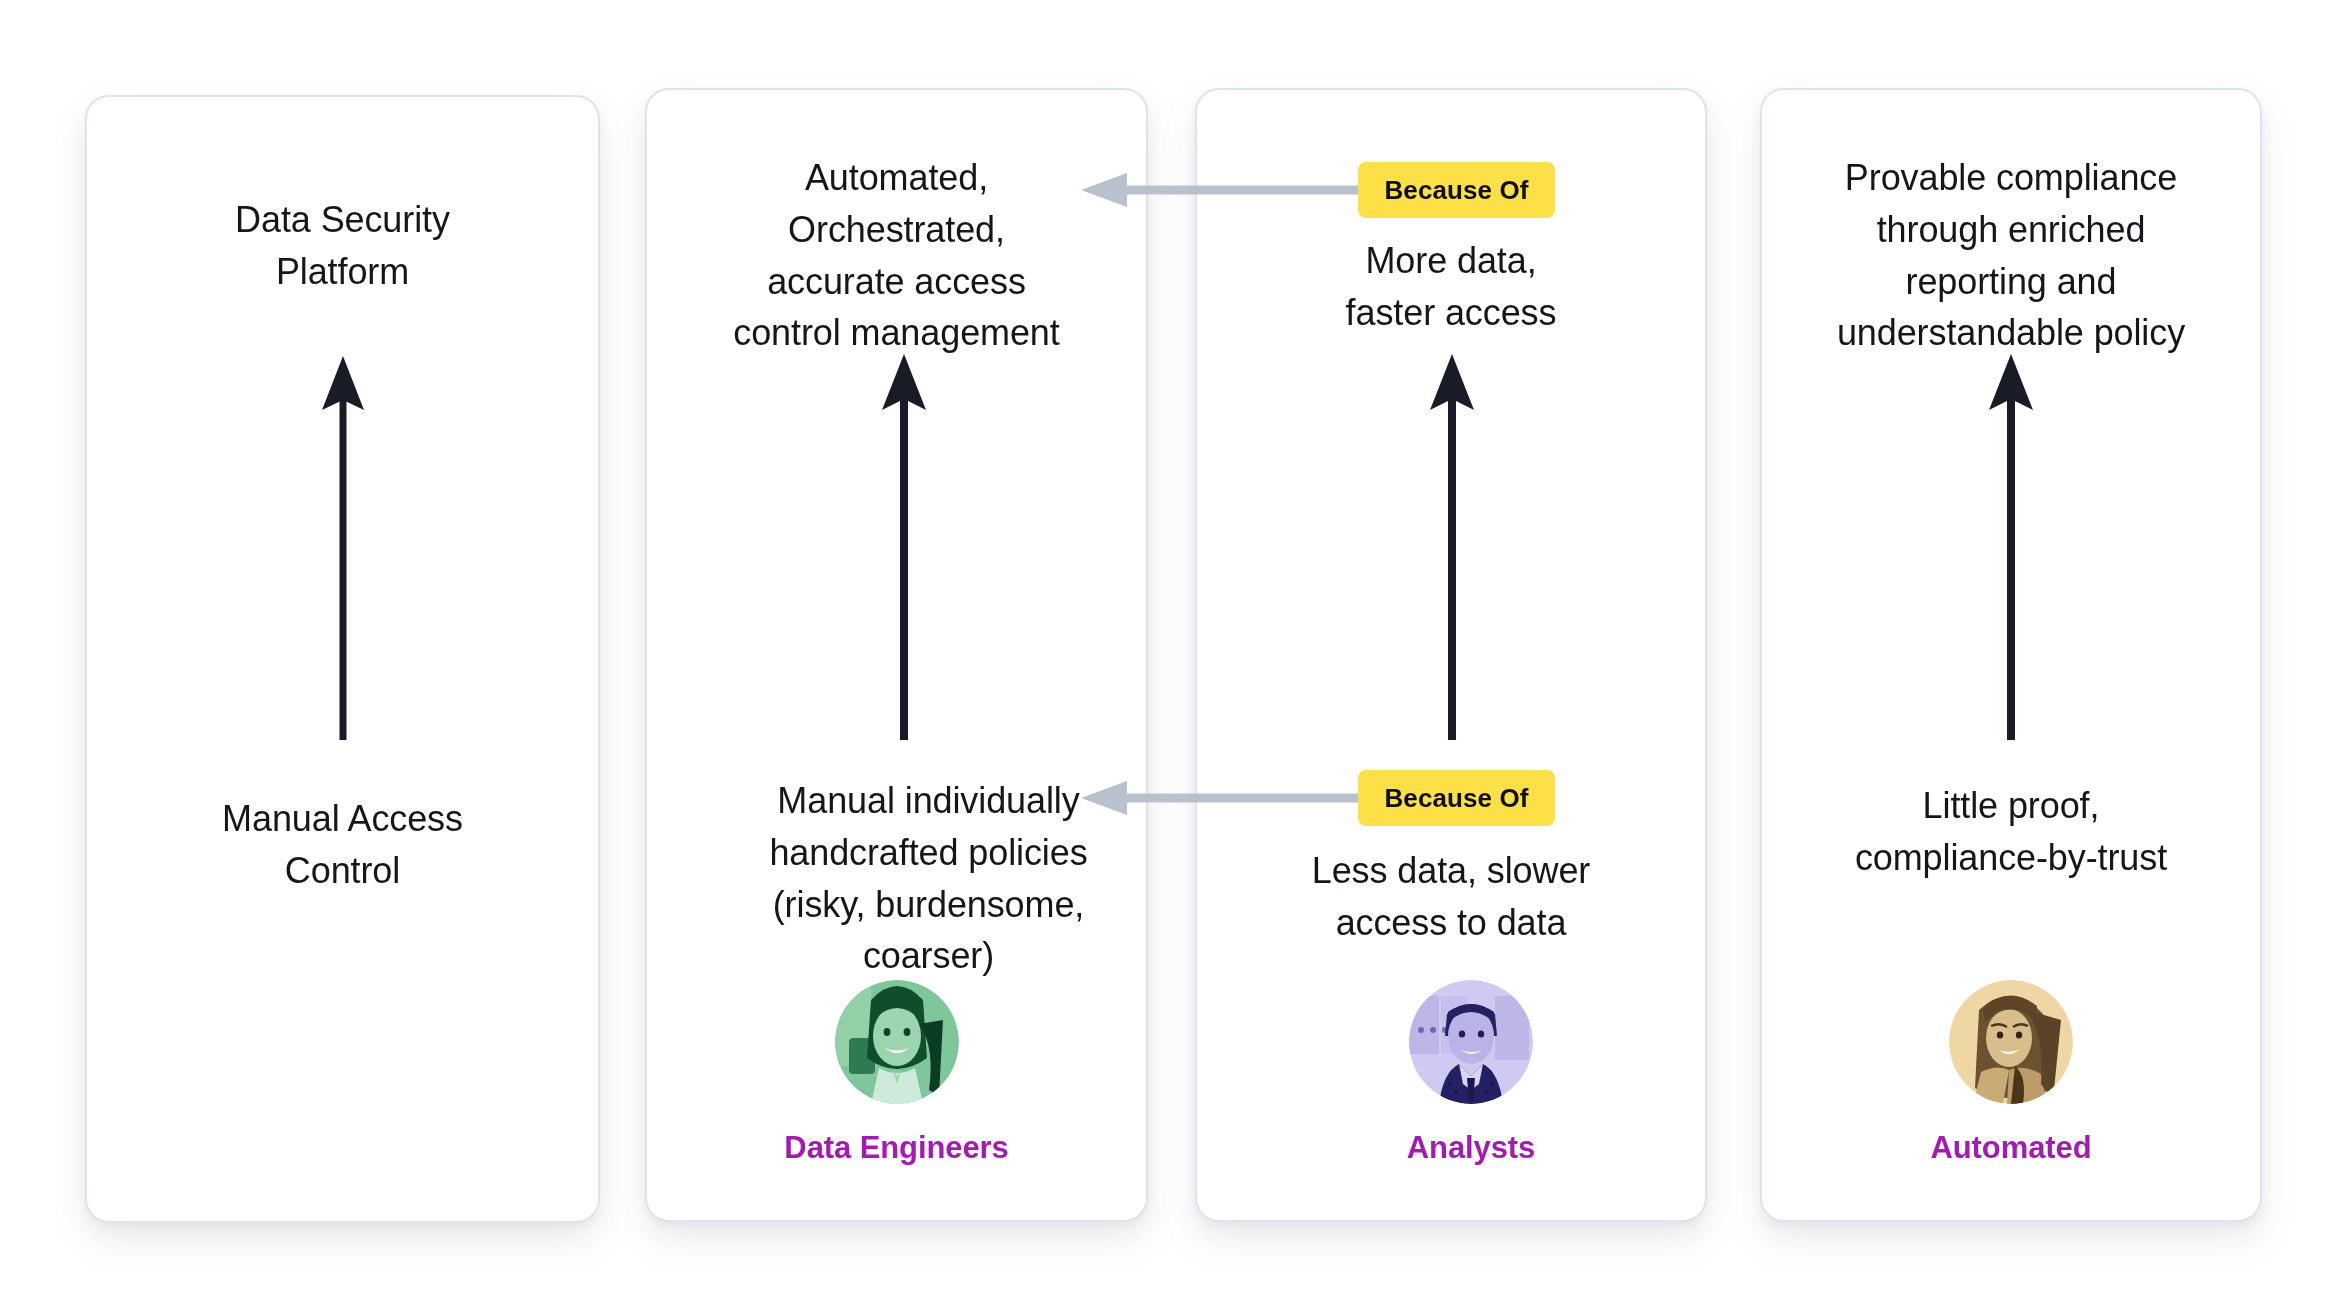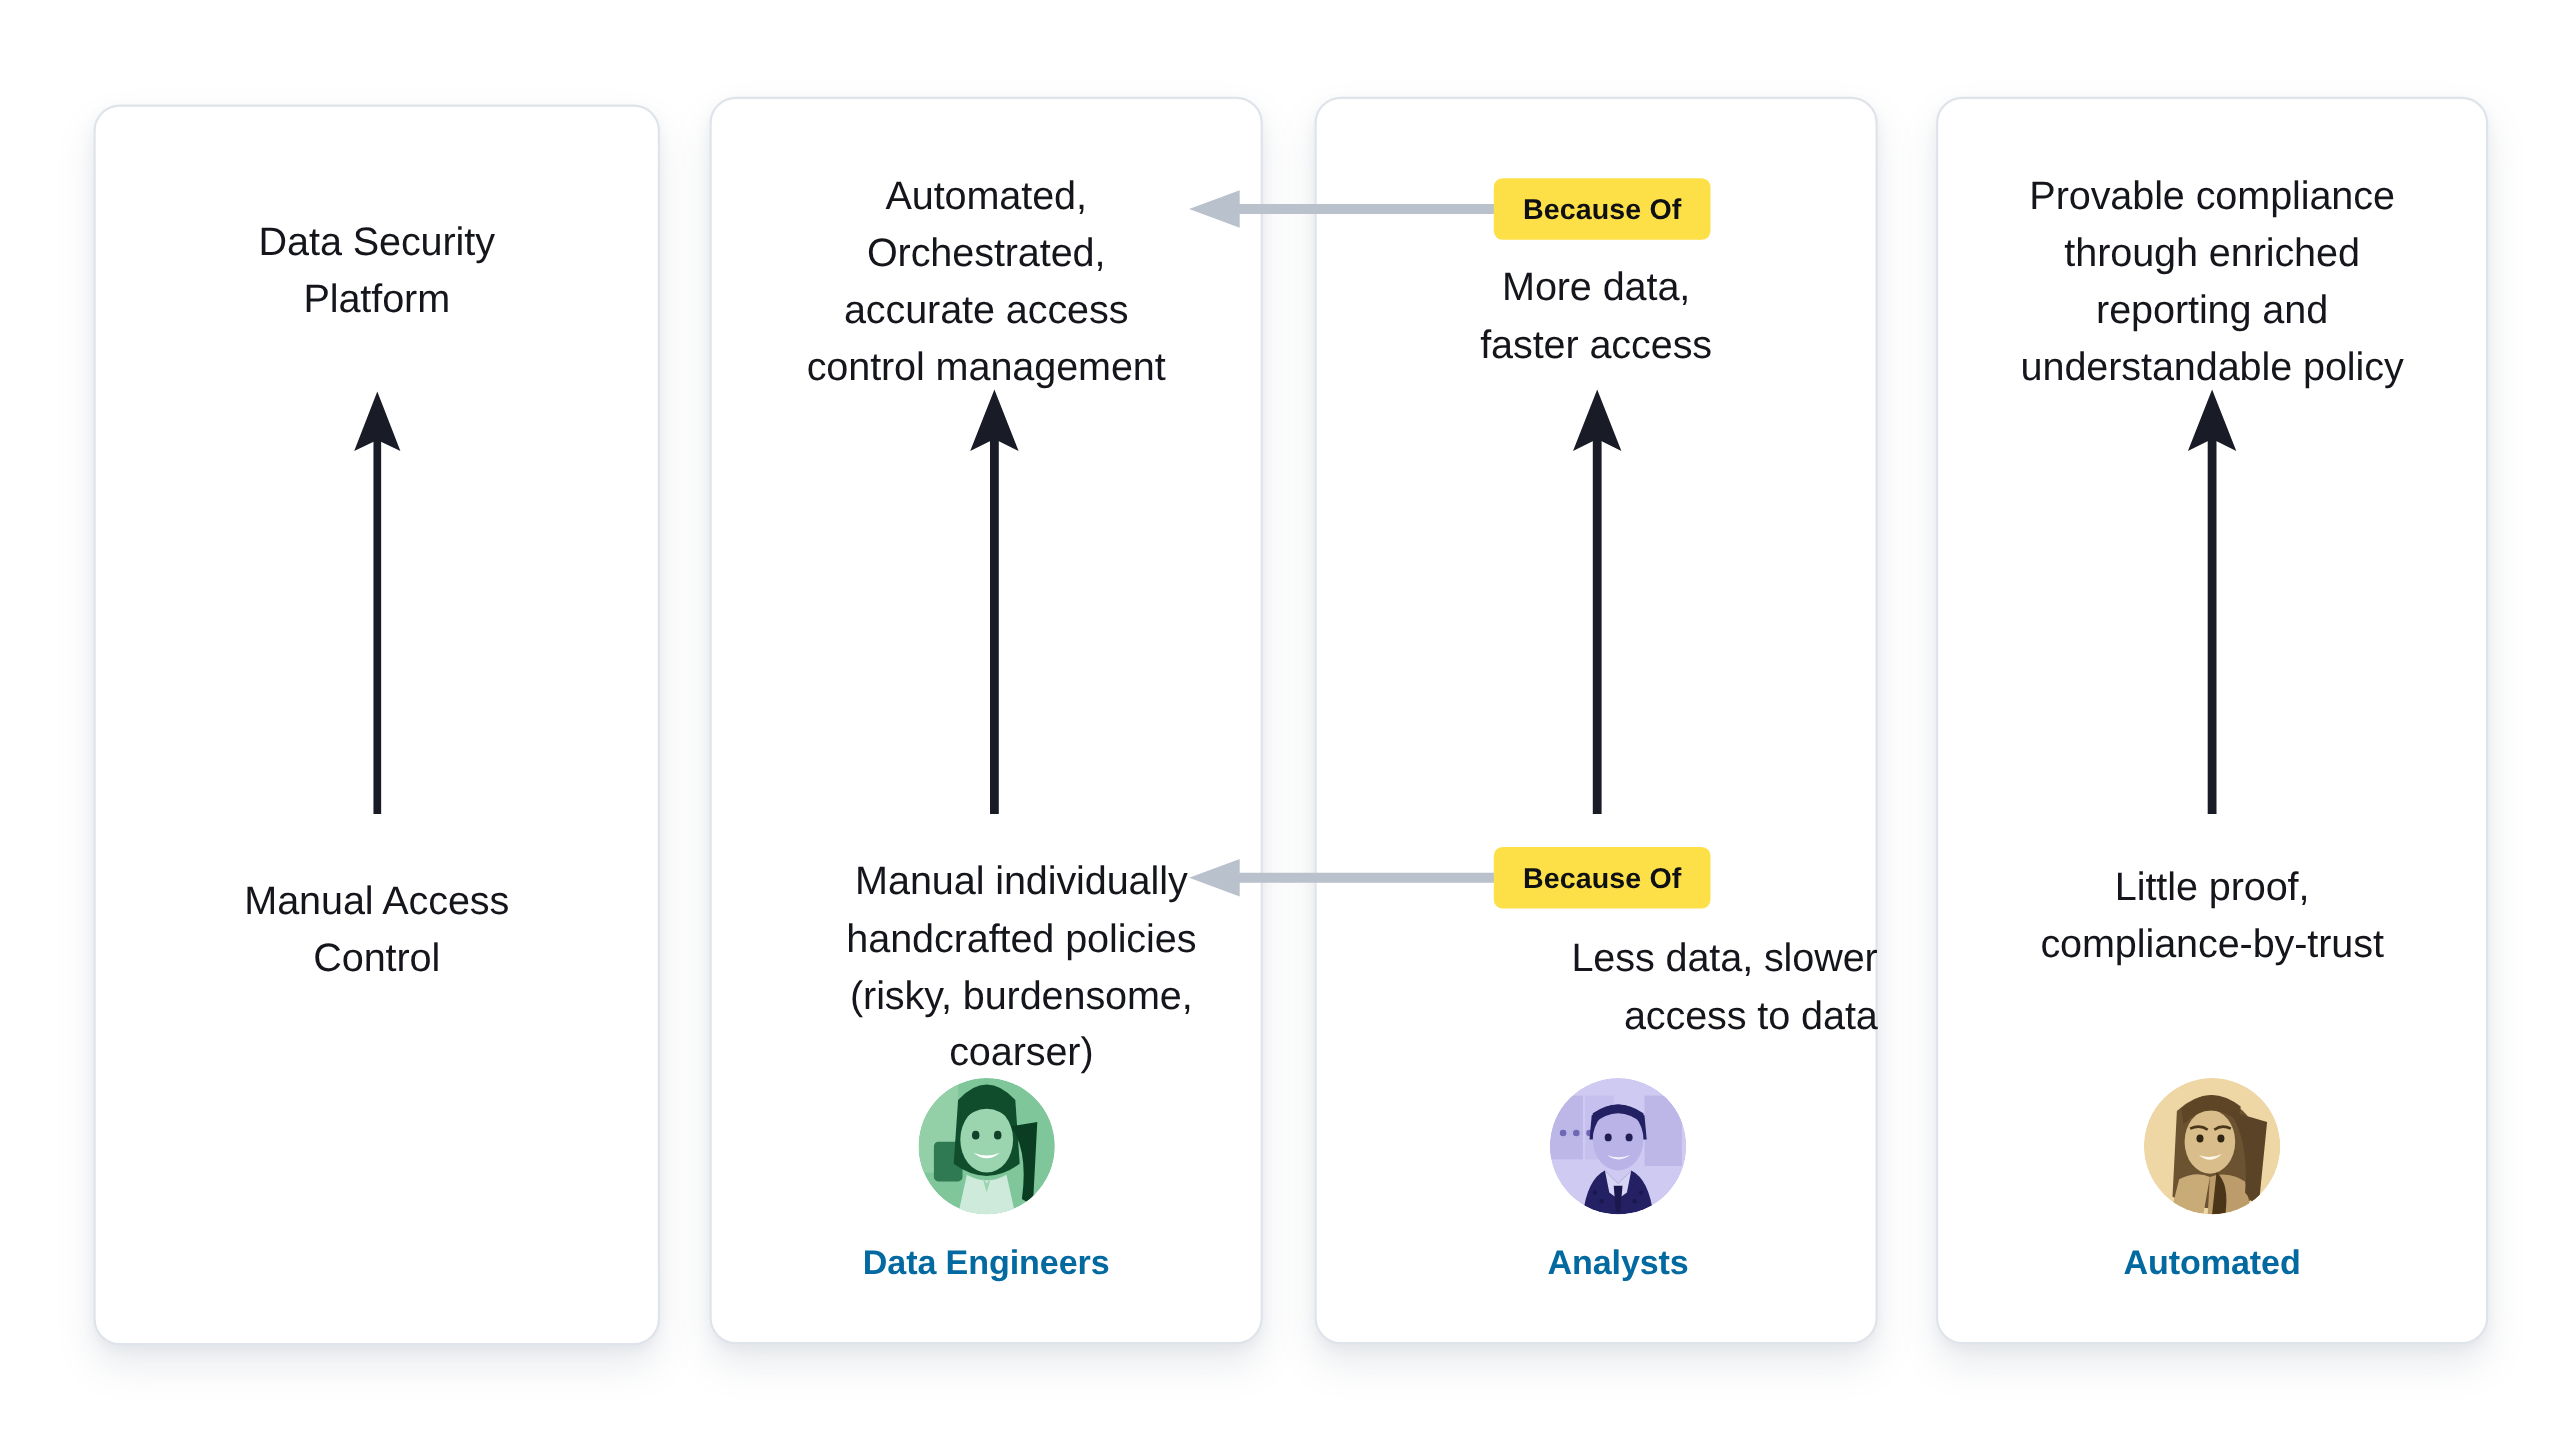--- a/index.html
+++ b/index.html
@@ -81,21 +81,21 @@
     height: 124px;
     border-radius: 50%;
     overflow: hidden;
     position: relative;
   }
   .avatar svg { display: block; width: 124px; height: 124px; }
   .persona-label {
     margin-top: 26px;
     font-size: 31px;
     font-weight: 700;
-    color: #0369a1;
+    color: #a21caf;
     letter-spacing: -0.1px;
     white-space: nowrap;
   }
 </style>
 </head>
 <body>
 
 <div id="stage">
 
   <div class="card" style="left:85px; top:95px; width:515px; height:1128px;"></div>
@@ -158,21 +158,21 @@
   <div class="card" style="left:1195px; top:88px; width:512px; height:1134px;"></div>
 
   <div class="ctext" style="left:1195px; top:235px; width:512px;">More data,
 faster access</div>
 
   <svg class="varrow" style="left:1409px; top:348px;" width="86" height="392" viewBox="0 0 86 392">
     <path d="M43 392 L43 48" stroke="#191c26" stroke-width="8" fill="none"></path>
     <path d="M43 6 L65 62 L43 51 L21 62 Z" fill="#191c26"></path>
   </svg>
 
-  <div class="ctext" style="left:1195px; top:845px; width:512px;text-align:right;">Less data, slower
+  <div class="ctext" style="left:1195px; top:845px; width:512px;">Less data, slower
 access to data</div>
 
   <div class="persona" style="left:1195px; top:980px; width:512px;padding-left:20px;">
     <div class="avatar">
       <svg viewBox="0 0 124 124">
         <defs>
           <clipPath id="clipAN">
               <circle cx="62" cy="62" r="62"></circle>
             </clipPath>
         </defs>

